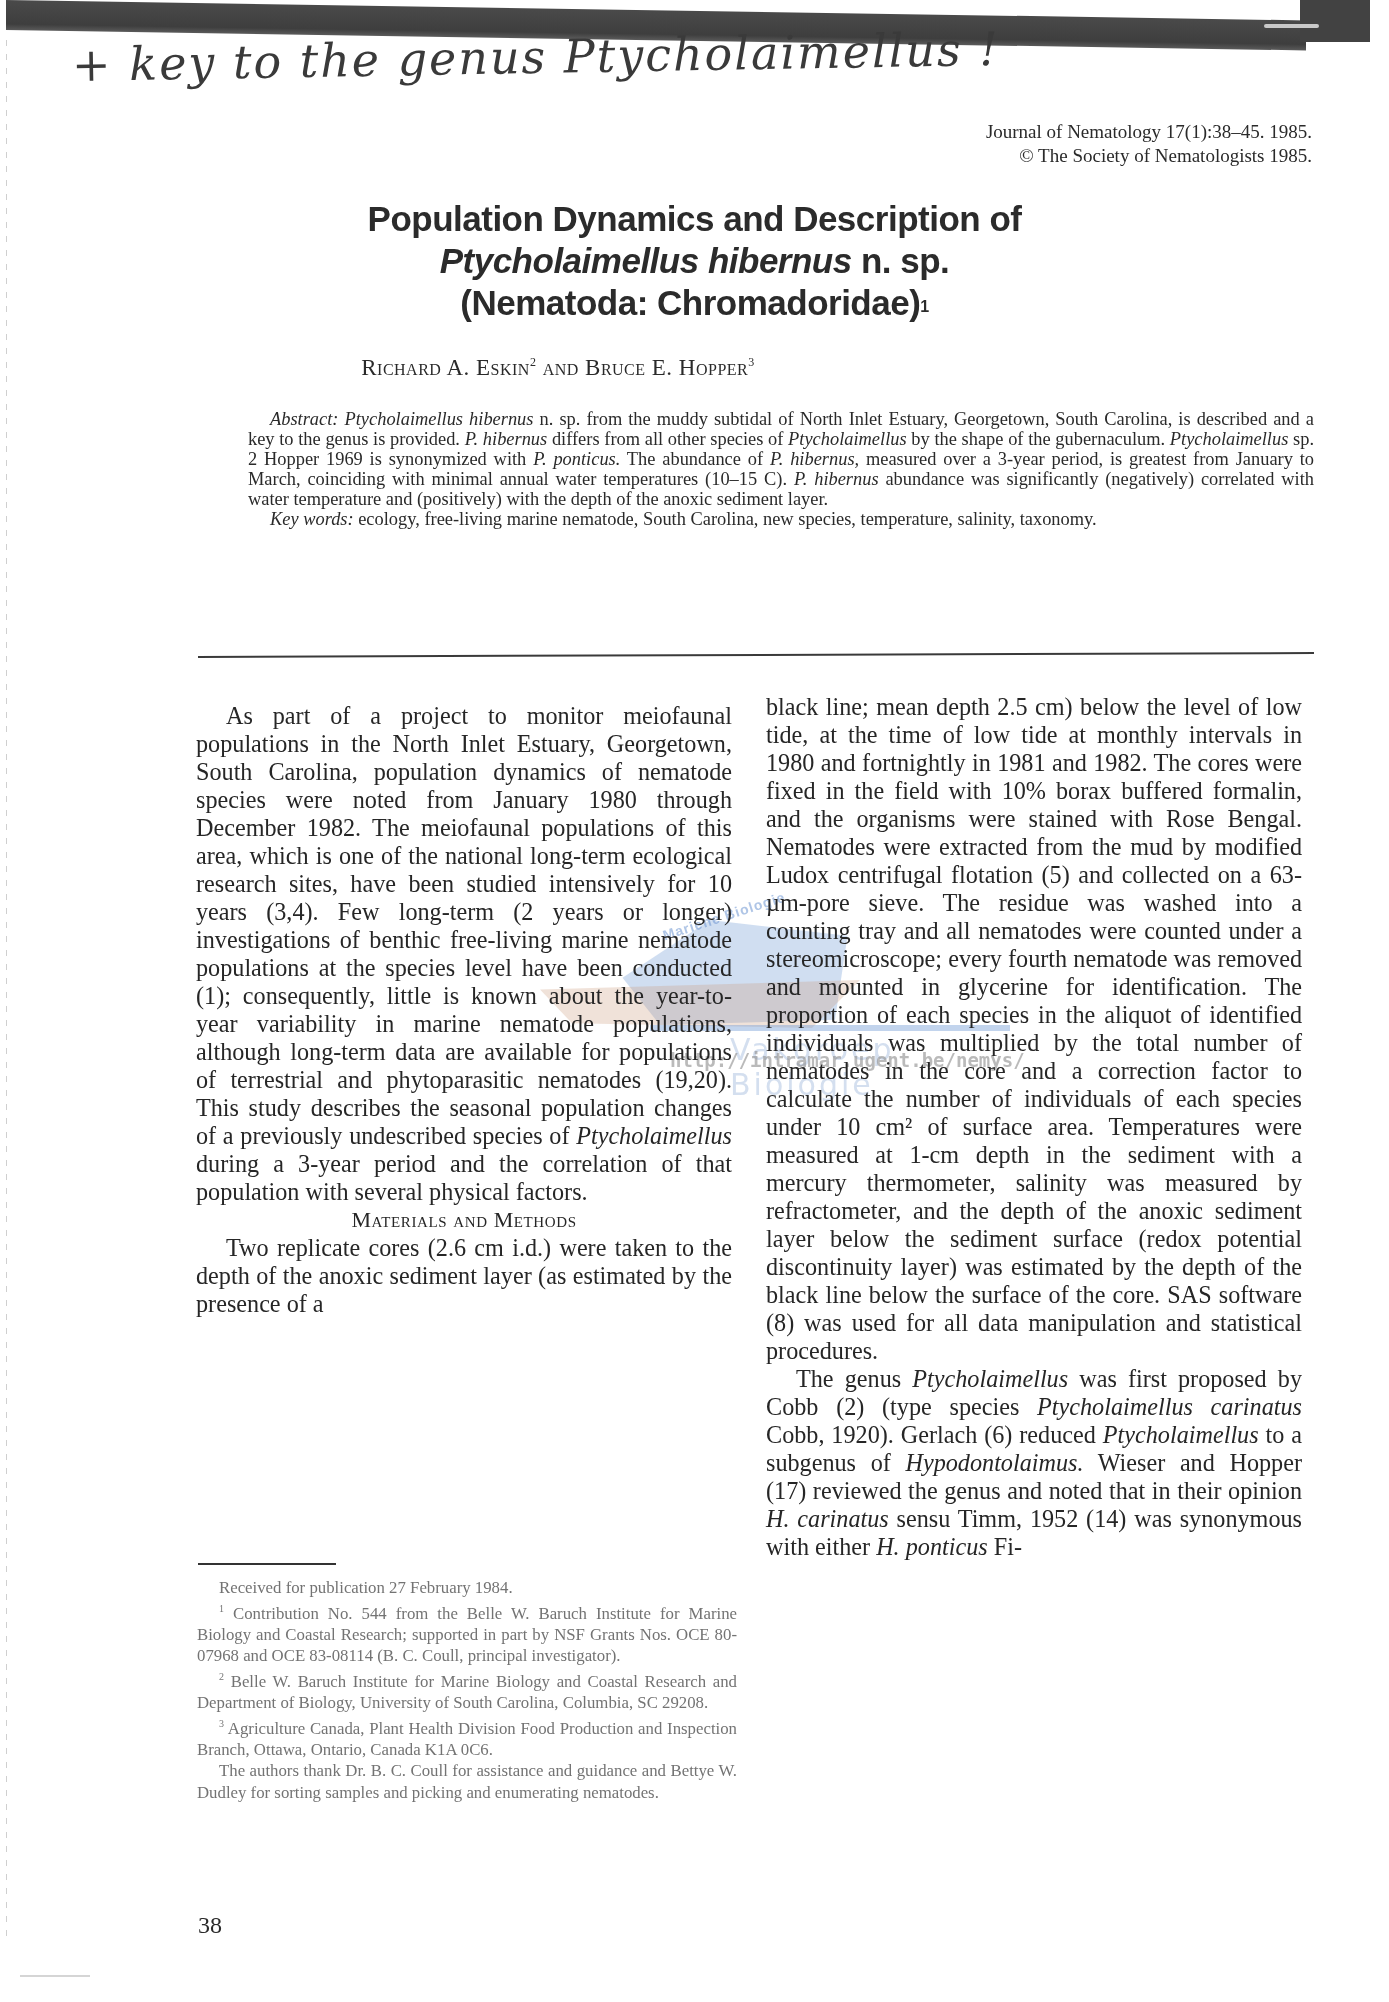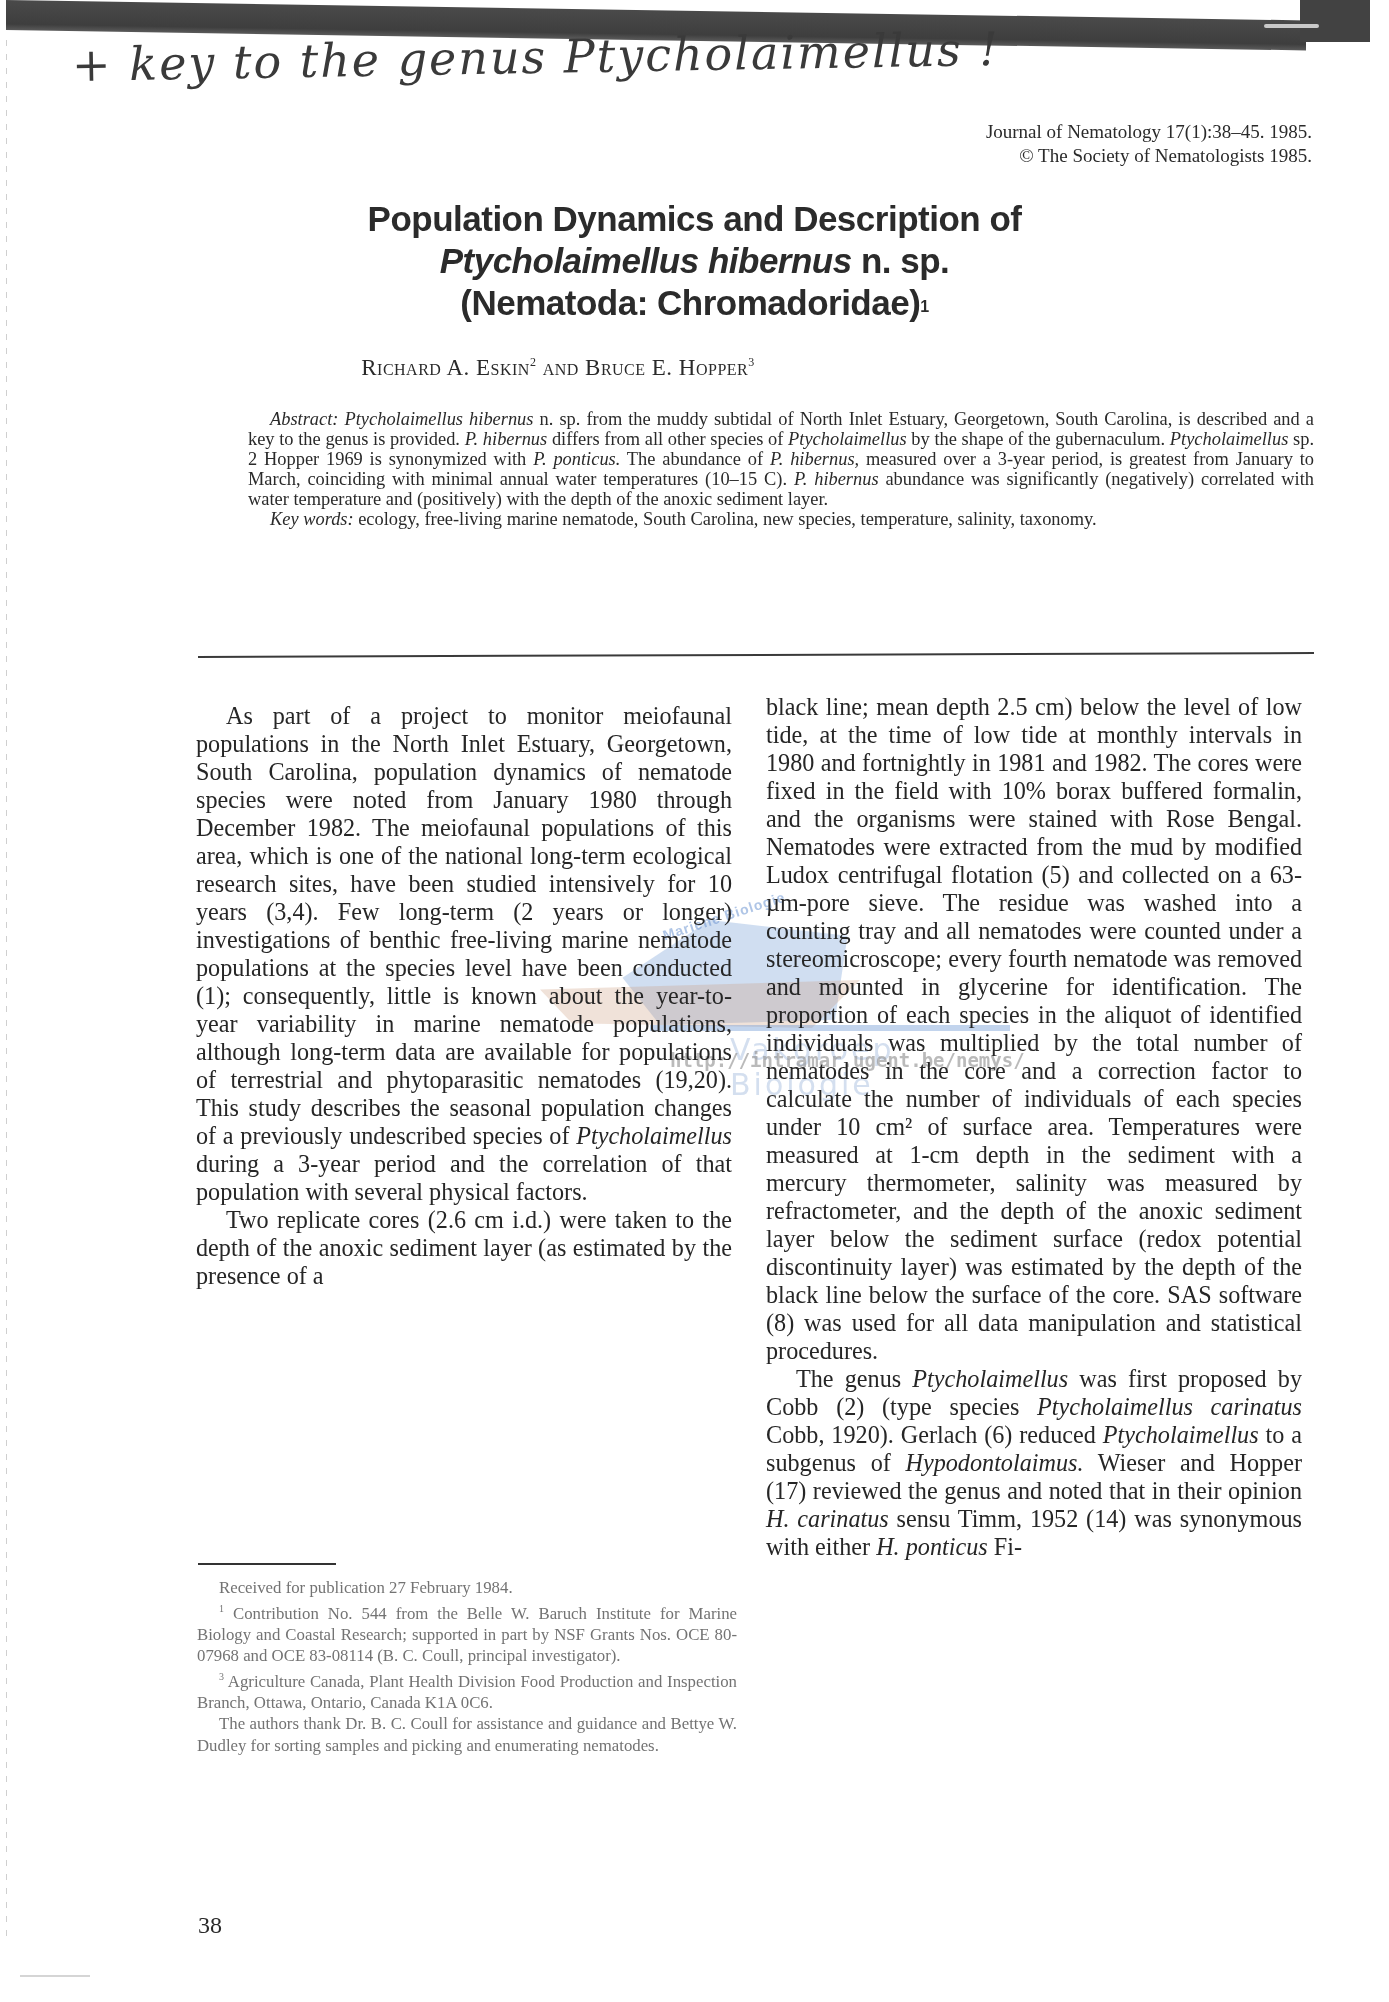--- a/index.html
+++ b/index.html
@@ -148,30 +148,32 @@
   <div class="wm-shape"></div>
   <div class="wm-boat"></div>
   <div class="wm-stripe"></div>
   <div class="wm-arc">Mariene Biologie</div>
   <div class="wm-text">Vakgroep Biologie</div>
   <div class="wm-url">http://intramar.ugent.be/nemys/</div>
 </div>
 
 <div class="col col-left">
   <p><span>As part of a project to monitor meiofaunal populations in the North Inlet Estuary, Georgetown, South Carolina, population dynamics of nematode species were noted from January 1980 through December 1982. The meiofaunal populations of this area, which is one of the national long-term ecological research sites, have been studied intensively for 10 years (3,4). Few long-term (2 years or longer) investigations of benthic free-living marine nematode populations at the species level have been conducted (1); consequently, little is known about the year-to-year variability in marine nematode populations, although long-term data are available for populations of terrestrial and phytoparasitic nematodes (19,20). This study describes the seasonal population changes of a previously undescribed species of </span><i>Ptycholaimellus</i><span> during a 3-year period and the correlation of that population with several physical factors.</span></p>
+  <p class="section-head">Materials and Methods</p>
   <p>Two replicate cores (2.6 cm i.d.) were taken to the depth of the anoxic sediment layer (as estimated by the presence of a</p>
 </div>
 
 <div class="col col-right">
   <p style="text-indent:0">black line; mean depth 2.5 cm) below the level of low tide, at the time of low tide at monthly intervals in 1980 and fortnightly in 1981 and 1982. The cores were fixed in the field with 10% borax buffered formalin, and the organisms were stained with Rose Bengal. Nematodes were extracted from the mud by modified Ludox centrifugal flotation (5) and collected on a 63-µm-pore sieve. The residue was washed into a counting tray and all nematodes were counted under a stereomicroscope; every fourth nematode was removed and mounted in glycerine for identification. The proportion of each species in the aliquot of identified individuals was multiplied by the total number of nematodes in the core and a correction factor to calculate the number of individuals of each species under 10 cm² of surface area. Temperatures were measured at 1-cm depth in the sediment with a mercury thermometer, salinity was measured by refractometer, and the depth of the anoxic sediment layer below the sediment surface (redox potential discontinuity layer) was estimated by the depth of the black line below the surface of the core. SAS software (8) was used for all data manipulation and statistical procedures.</p>
   <p><span>The genus </span><i>Ptycholaimellus</i><span> was first proposed by Cobb (2) (type species </span><i>Ptycholaimellus carinatus</i><span> Cobb, 1920). Gerlach (6) reduced </span><i>Ptycholaimellus</i><span> to a subgenus of </span><i>Hypodontolaimus.</i><span> Wieser and Hopper (17) reviewed the genus and noted that in their opinion </span><i>H. carinatus</i><span> sensu Timm, 1952 (14) was synonymous with either </span><i>H. ponticus</i><span> Fi-</span></p>
 </div>
 
 <div class="footnote-rule"></div>
 <div class="footnotes">
   <p>Received for publication 27 February 1984.</p>
   <p><sup>1</sup><span> Contribution No. 544 from the Belle W. Baruch Institute for Marine Biology and Coastal Research; supported in part by NSF Grants Nos. OCE 80-07968 and OCE 83-08114 (B. C. Coull, principal investigator).</span></p>
+  <p><sup>2</sup><span> Belle W. Baruch Institute for Marine Biology and Coastal Research and Department of Biology, University of South Carolina, Columbia, SC 29208.</span></p>
   <p><sup>3</sup><span> Agriculture Canada, Plant Health Division Food Production and Inspection Branch, Ottawa, Ontario, Canada K1A 0C6.</span></p>
   <p>The authors thank Dr. B. C. Coull for assistance and guidance and Bettye W. Dudley for sorting samples and picking and enumerating nematodes.</p>
 </div>
 
 <div class="page-number">38</div>
 <div class="bottom-scratch"></div>
 
 </body></html>

